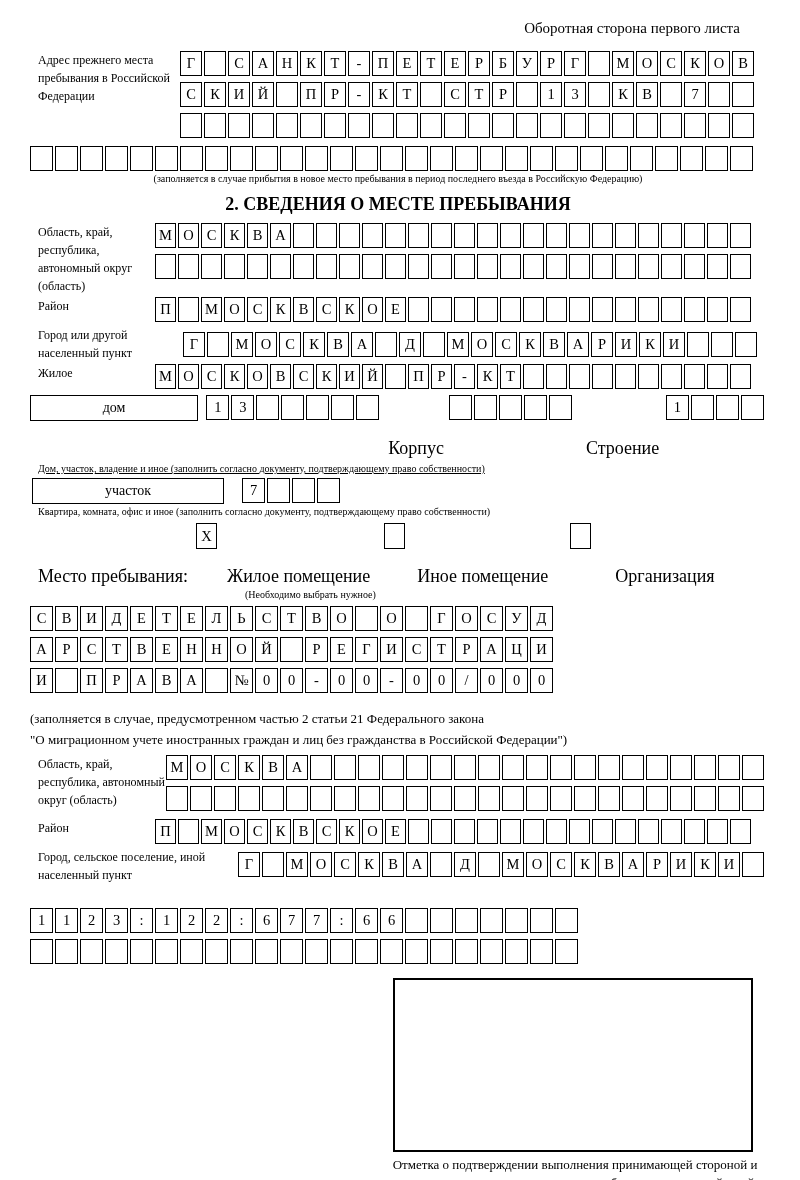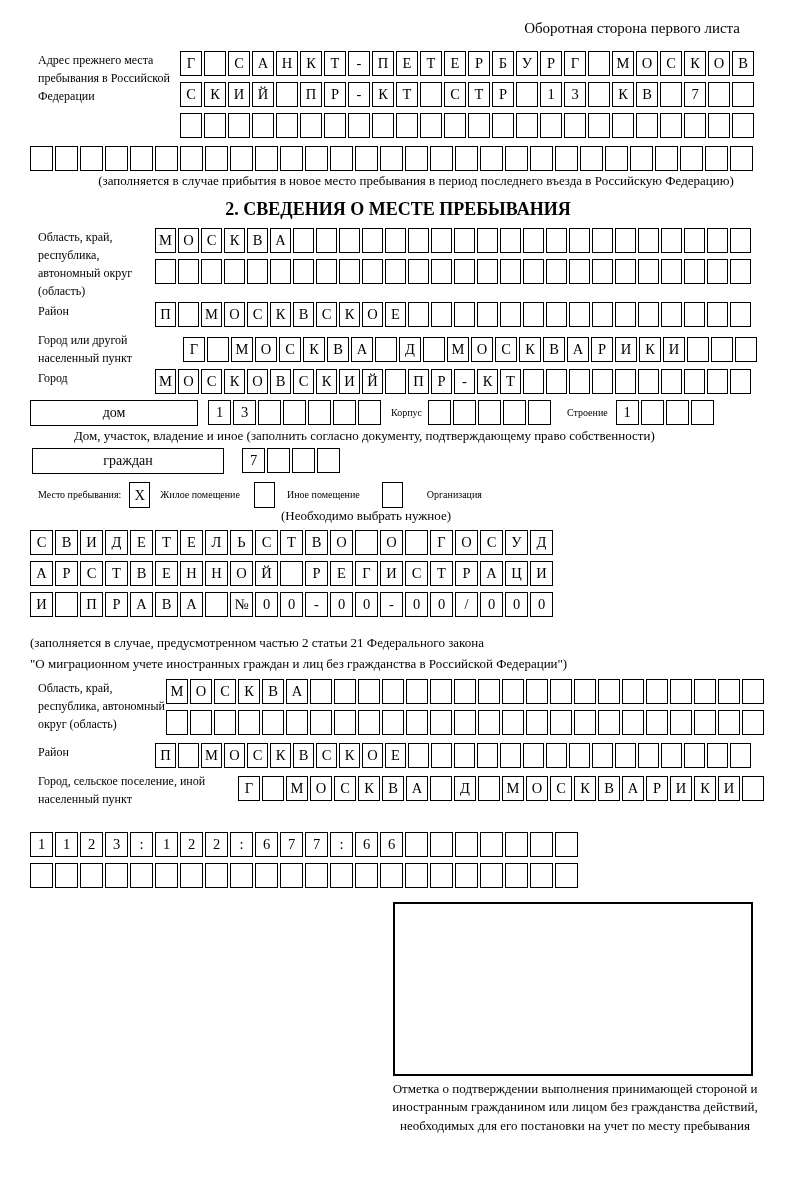--- a/index.html
+++ b/index.html
@@ -17,30 +17,30 @@
   .cellrows .cells { margin-bottom:6px; }
   .cell {
     width:22px; height:25px; border:1.8px solid #000; margin-right:2px;
     display:flex; align-items:center; justify-content:center;
     font-size:14.5px; flex:0 0 auto;
   }
   .cells.sm .cell { width:21px; }
   .cells.md .cell { width:22px; }
   .cells.lg .cell { width:23px; }
 
-  .caption { font-size:13px;margin-left:36px; }
+  .caption { font-size:10px; }
   .caption.center { text-align:center; }
 
   .sec-title { text-align:center; font-weight:bold; font-size:18px; margin:10px 0 8px 0; }
 
   .labelbox {
     border:1.8px solid #000; height:26px; display:flex; align-items:center; justify-content:center;
     font-size:14px; flex:0 0 auto;
   }
-  .inline-lbl { font-size:10px; line-height:26px; flex:0 0 auto; }
+  .inline-lbl { font-size:18px; line-height:26px; flex:0 0 auto;margin-top:40px; }
 
   .chk { width:21px; height:26px; border:1.8px solid #000; display:flex; align-items:center; justify-content:center; font-size:14.5px; flex:0 0 auto; }
 
   .gap2 { height:2px; } .gap4 { height:4px; } .gap6 { height:6px; } .gap8 { height:8px; }
   .gap10 { height:10px; }
 
   .stamp-box { border:2px solid #000; width:360px; height:174px; margin-left:363px; }
   .stamp-caption { width:400px; margin-left:345px; margin-top:4px; text-align:center; font-size:13px; line-height:1.45; }
 
   .notes { text-align:left; font-size:13px; line-height:1.6; }
@@ -293,21 +293,21 @@
         <span class="cell">К</span>
         <span class="cell">И</span>
         <span class="cell"></span>
         <span class="cell"></span>
         <span class="cell"></span>
       </div>
   </div>
   <div class="gap2"></div>
 
   <div class="frow">
-    <div class="label" style="width:125px;">Город</div>
+    <div class="label" style="width:125px;">Жилое</div>
     <div class="cells sm">
         <span class="cell">М</span>
         <span class="cell">О</span>
         <span class="cell">С</span>
         <span class="cell">К</span>
         <span class="cell">О</span>
         <span class="cell">В</span>
         <span class="cell">С</span>
         <span class="cell">К</span>
         <span class="cell">И</span>
@@ -358,34 +358,35 @@
     <div class="inline-lbl">Строение</div>
     <div style="width:8px;"></div>
     <div class="cells lg">
         <span class="cell">1</span>
         <span class="cell"></span>
         <span class="cell"></span>
         <span class="cell"></span>
       </div>
   </div>
   <div class="gap2"></div>
-  <div class="caption" style="padding-left:8px;">Дом, участок, владение и иное (заполнить согласно документу, подтверждающему право собственности)</div>
+  <div class="caption" style="padding-left:8px;text-decoration:underline;">Дом, участок, владение и иное (заполнить согласно документу, подтверждающему право собственности)</div>
   <div class="gap4"></div>
 
   <div class="frow">
-    <div class="labelbox" style="width:192px; margin-left:2px;">граждан</div>
+    <div class="labelbox" style="width:192px; margin-left:2px;">участок</div>
     <div style="width:18px;"></div>
     <div class="cells lg">
         <span class="cell">7</span>
         <span class="cell"></span>
         <span class="cell"></span>
         <span class="cell"></span>
       </div>
   </div>
   <div class="gap2"></div>
+  <div class="caption" style="padding-left:8px;">Квартира, комната, офис и иное (заполнить согласно документу, подтверждающему право собственности)</div>
   <div class="gap6"></div>
 
   <div class="frow">
     <div class="inline-lbl" style="padding-left:8px;">Место пребывания:</div>
     <div style="width:8px;"></div>
     <div class="chk">X</div>
     <div style="width:10px;"></div>
     <div class="inline-lbl">Жилое помещение</div>
     <div style="width:14px;"></div>
     <div class="chk"></div>

